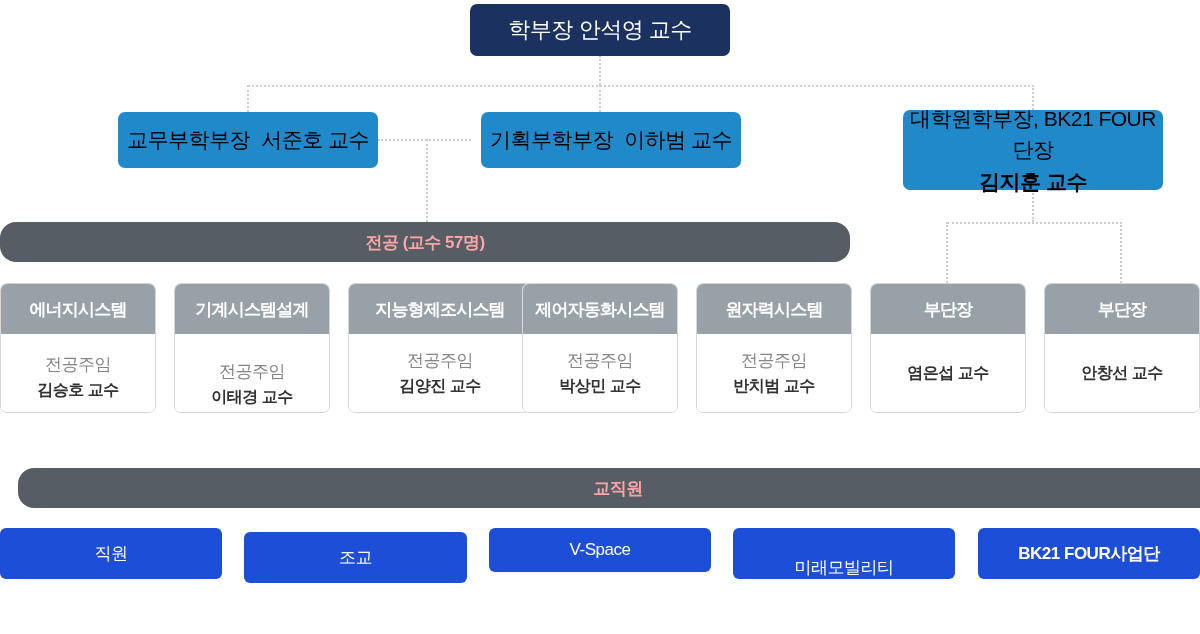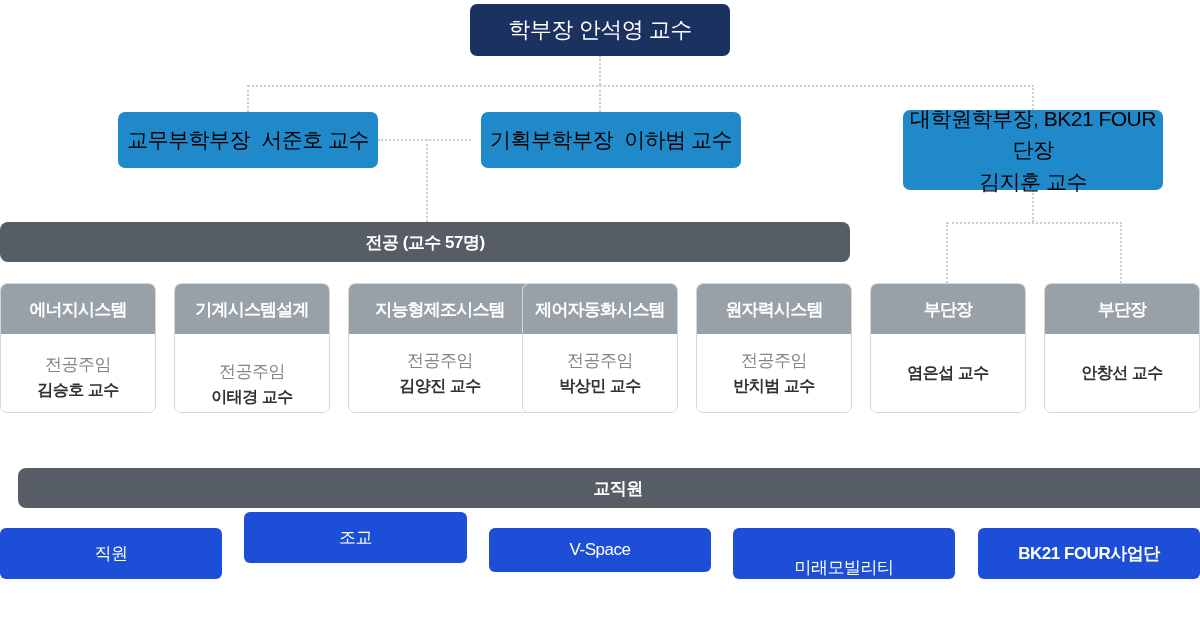--- a/index.html
+++ b/index.html
@@ -29,27 +29,27 @@
   .box-blue {
     background: #2089c9;
     color: #000000;
     border-radius: 7px;
     display: flex; flex-direction: column; align-items: center; justify-content: center;
     font-size: 21px; letter-spacing: -0.5px; text-align: center;
     line-height: 1.5;
   }
   .role-part { font-weight: 500; }
   .name-part { font-weight: 400; margin-left: 6px; }
-  .box-blue .name-line { font-weight: 400; margin-left: 0; }
+  .box-blue .name-line { font-weight: 700; margin-left: 0; }
 
   
   .bar {
     background: #565d64;
-    color: #ffffff;
-    border-radius: 8px;
+    color: #fca5a5;
+    border-radius: 16px;
     display: flex; align-items: center; justify-content: center;
     font-size: 17px; font-weight: 700; letter-spacing: -0.5px;
   }
 
   
   .dept {
     border-radius: 7px;
     overflow: hidden;
     border: 1px solid #d6d6d6;
     background: #fff;
@@ -182,21 +182,21 @@
     </div>
   </div>
 
   <div class="abs bar" style="left:18px; top:468px; width:1200px; height:40px;">
     <span>교직원</span>
   </div>
 
   <div class="abs gray-box" style="left:0px; top:528px; width:222px; height:51px;">
     <span>직원</span>
   </div>
-  <div class="abs gray-box" style="left:244px; top:512px; width:223px; height:51px;">
+  <div class="abs gray-box" style="left:244px; top:532px; width:223px; height:51px;">
     <span>조교</span>
   </div>
   <div class="abs gray-box" style="left:489px; top:528px; width:222px; height:44px;">
     <span>V-Space</span>
   </div>
   <div class="abs gray-box" style="left:733px; top:528px; width:222px; height:51px;align-items:flex-end;">
     <span>미래모빌리티</span>
   </div>
   <div class="abs gray-box" style="left:978px; top:528px; width:222px; height:51px;font-weight:bold;">
     <span>BK21 FOUR사업단</span>

